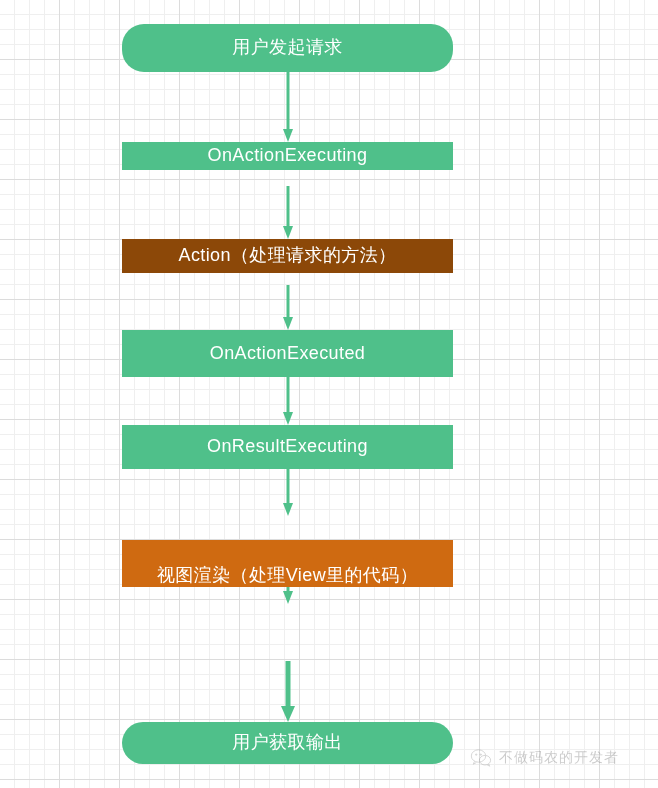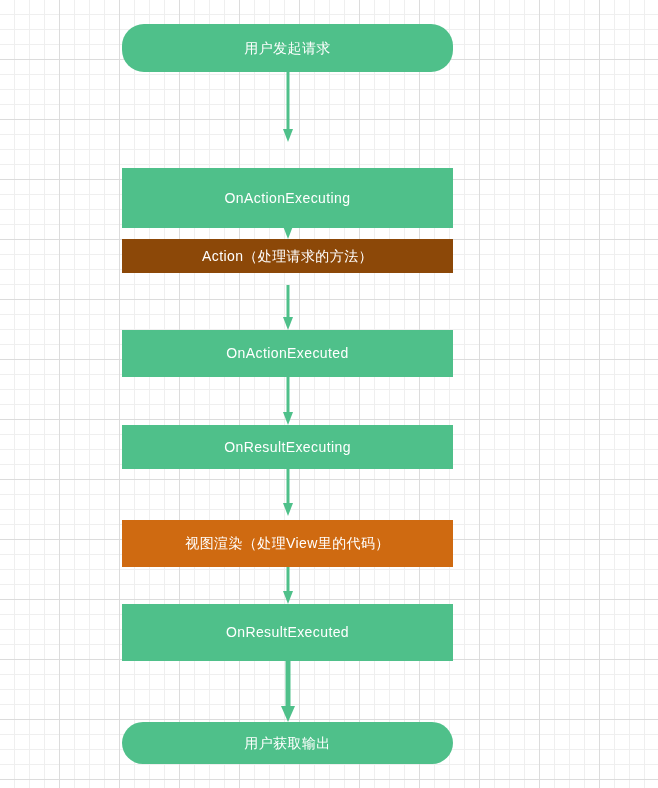--- a/index.html
+++ b/index.html
@@ -25,21 +25,21 @@
 
   .node {
     position: absolute;
     left: 122px;
     width: 331px;
     box-sizing: border-box;
     display: flex;
     align-items: center;
     justify-content: center;
     color: #ffffff;
-    font-size: 14px;
+    font-size: 18px;
     letter-spacing: 0.4px;
     text-align: center;
     line-height: 1.3;
     user-select: none;
   }
 
   .node.rounded { border-radius: 22px; }
 
   .connector {
     position: absolute;
@@ -86,42 +86,50 @@
         <polygon points="283,591 293,591 288,604" fill="#4fc08a"></polygon>
         <line x1="288" y1="661" x2="288" y2="708" stroke="#4fc08a" stroke-width="5"></line>
         <polygon points="281,706 295,706 288,722" fill="#4fc08a"></polygon>
       </g>
   </svg>
 
   <div class="node rounded" style="top:24px; height:48px; background:#4fc08a;">
     <span>用户发起请求</span>
   </div>
 
-  <div class="node" style="top:142px; height:60px; background:#4fc08a;margin-top:26px;">
+  <div class="node" style="top:142px; height:28px; background:#4fc08a;">
     <span>OnActionExecuting</span>
   </div>
 
   <div class="node" style="top:239px; height:34px; background:#8c4808;">
     <span>Action（处理请求的方法）</span>
   </div>
 
   <div class="node" style="top:425px; height:44px; background:#4fc08a;">
     <span>OnResultExecuting</span>
   </div>
 
   <div class="node" style="top:330px; height:47px; background:#4fc08a;">
     <span>OnActionExecuted</span>
   </div>
 
-  <div class="node" style="top:520px; height:47px; background:#cf6a11;">
+  <div class="node" style="top:540px; height:47px; background:#cf6a11;align-items:flex-end;">
     <span>视图渲染（处理View里的代码）</span>
   </div>
 
-  <div class="node" style="top:604px; height:57px; background:#4fc08a;">
-    <span>OnResultExecuted</span>
-  </div>
 
   <div class="node rounded" style="top:722px; height:42px; background:#4fc08a;">
     <span>用户获取输出</span>
   </div>
 
+  <div class="watermark" style="left:470px; top:748px;">
+    <svg class="watermark-icon" width="22" height="20" viewBox="0 0 22 20" fill="none" stroke="#8a8a8a" stroke-width="1">
+      <ellipse cx="8.5" cy="8" rx="7.2" ry="6.2"></ellipse>
+      <path d="M4.5 13.4 L3.2 16.2 L6.3 14.6"></path>
+      <ellipse cx="15" cy="12.2" rx="5.6" ry="4.8"></ellipse>
+      <path d="M18.6 16 L19.8 18.2 L17.2 17"></path>
+      <circle cx="6.2" cy="6.6" r="0.7" fill="#8a8a8a"></circle>
+      <circle cx="10.8" cy="6.6" r="0.7" fill="#8a8a8a"></circle>
+    </svg>
+    <span class="watermark-text">不做码农的开发者</span>
+  </div>
 
 </div>
 
 </body></html>

